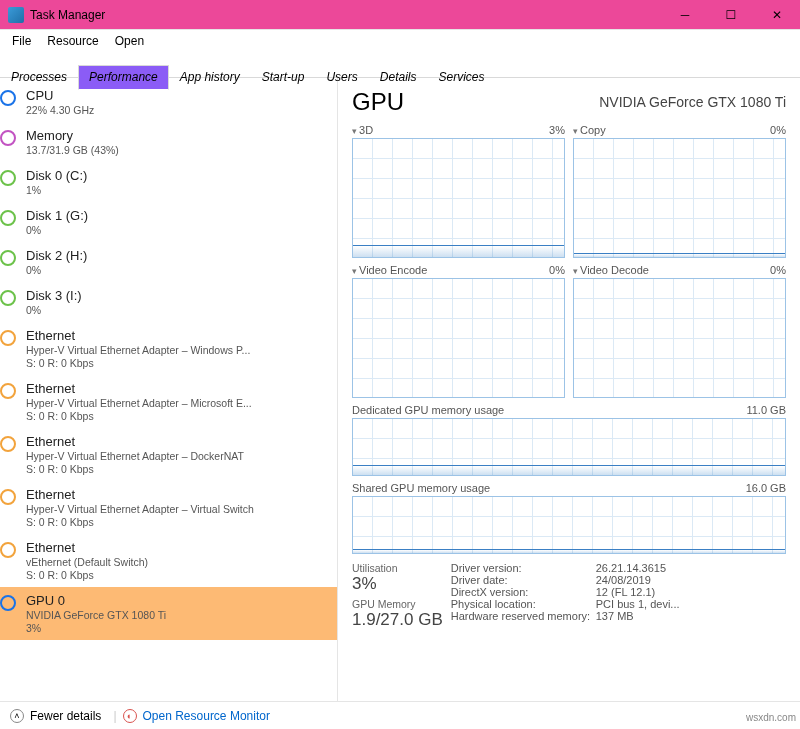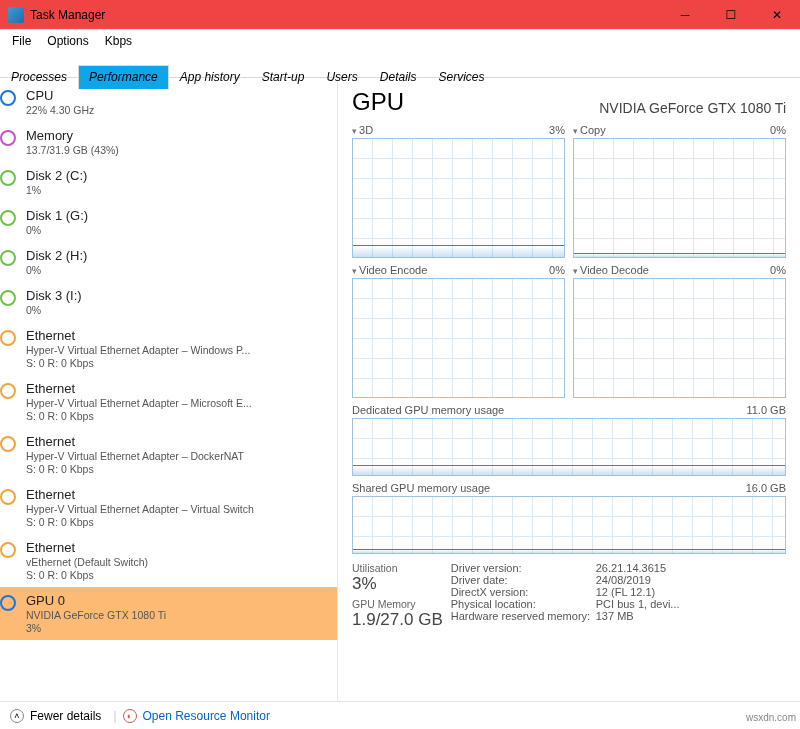--- a/index.html
+++ b/index.html
@@ -1,43 +1,43 @@
 <!DOCTYPE html>
 <html><head>
 <meta charset="utf-8">
 <style>
 * { box-sizing: border-box; margin: 0; padding: 0; font-family: "Segoe UI", Tahoma, sans-serif; }
 body { width: 800px; height: 729px; background: #fff; font-size: 12px; color: #000; overflow: hidden; }
 
-.titlebar { height: 30px; background: #ef4444; display: flex; align-items: center; border-bottom: 1px solid #e5e5e5; }
+.titlebar { height: 30px; background: #ec4899; display: flex; align-items: center; border-bottom: 1px solid #e5e5e5; }
 .titlebar .icon { width: 16px; height: 16px; margin: 0 6px 0 8px; background: linear-gradient(135deg,#3a9bd9,#1f6fa8); border-radius: 2px; }
 .titlebar .title { flex: 1; font-size: 12px; color: #000; }
 .titlebar .winbtn { width: 46px; height: 30px; display: flex; align-items: center; justify-content: center; color: #000; }
 
 .menubar { height: 22px; display: flex; align-items: center; padding-left: 4px; font-size: 12px; }
 .menubar span { padding: 2px 8px; }
 
 .tabs { height: 26px; display: flex; border-bottom: 1px solid #d9d9d9; font-size: 12px; }
 .tabs .tab { padding: 4px 10px 3px; border: 1px solid transparent; border-bottom: none; position: relative; top: 13px; font-style: italic; }
-.tabs .tab.active { background:#0ea5e9; border-color:#d9d9d9; border-bottom:1px solid #fff; }
+.tabs .tab.active { background:#8b5cf6; border-color:#d9d9d9; border-bottom:1px solid #fff; }
 
 .body { display: flex; height: calc(729px - 30px - 22px - 26px - 28px); }
 
 .sidebar { width: 338px; border-right: 1px solid #e5e5e5; overflow-y: auto; padding: 4px 0 0 0; }
 .side-item { padding: 6px 8px 6px 0; display: flex; align-items: flex-start; gap: 10px; cursor: default; }
 .side-item.selected { background:#fdba74; }
 .ring { width: 16px; height: 16px; border-radius: 50%; border: 2px solid #1a73e8; flex-shrink:0; margin-top:2px; }
 .ring.green { border-color:#6cc24a; }
 .ring.orange { border-color:#f2a33c; }
 .ring.purple { border-color:#c253c2; }
 .side-text .name { font-size: 13px; color:#222; }
 .side-text .sub { font-size: 10.5px; color:#555; margin-top:1px; white-space: nowrap; overflow:hidden; text-overflow: ellipsis; max-width: 280px;}
 
 .main { flex: 1; padding: 10px 14px 10px 14px; overflow: hidden; }
-.main-head { display:flex; justify-content: space-between; align-items: flex-end; margin-bottom: 8px;}
+.main-head { display:flex; justify-content: space-between; align-items: center; margin-bottom: 8px;}
 .main-head .big { font-size: 24px; font-weight: 400; }
 .main-head .right { font-size: 14px; color:#444; }
 
 .graph-row { display:flex; gap: 8px; margin-bottom: 6px;}
 .graph-box { flex:1; }
 .graph-head { display:flex; justify-content: space-between; font-size: 11px; color:#555; margin-bottom:2px;}
 .graph-head .left::before { content:"▾ "; color:#777; font-size:9px;}
 .graph { border:1px solid #9cc3e6; height: 120px; background:
   repeating-linear-gradient(to right, transparent 0 19px, #dbe9f5 19px 20px),
   repeating-linear-gradient(to bottom, transparent 0 19px, #dbe9f5 19px 20px),
@@ -70,22 +70,22 @@
 <div class="titlebar">
   <div class="icon"></div>
   <div class="title">Task Manager</div>
   <div class="winbtn">─</div>
   <div class="winbtn">☐</div>
   <div class="winbtn close">✕</div>
 </div>
 
 <div class="menubar">
   <span>File</span>
-  <span>Options</span>
-  <span>Kbps</span>
+  <span>Resource</span>
+  <span>Open</span>
 </div>
 
 <div class="tabs">
   <div class="tab">Processes</div>
   <div class="tab active">Performance</div>
   <div class="tab">App history</div>
   <div class="tab">Start-up</div>
   <div class="tab">Users</div>
   <div class="tab">Details</div>
   <div class="tab">Services</div>
@@ -103,21 +103,21 @@
       <div class="side-item">
         <div class="ring purple"></div>
         <div class="side-text">
           <div class="name">Memory</div>
           <div class="sub">13.7/31.9 GB (43%)</div>
         </div>
       </div>
       <div class="side-item">
         <div class="ring green"></div>
         <div class="side-text">
-          <div class="name">Disk 2 (C:)</div>
+          <div class="name">Disk 0 (C:)</div>
           <div class="sub">1%</div>
         </div>
       </div>
       <div class="side-item">
         <div class="ring green"></div>
         <div class="side-text">
           <div class="name">Disk 1 (G:)</div>
           <div class="sub">0%</div>
         </div>
       </div>

